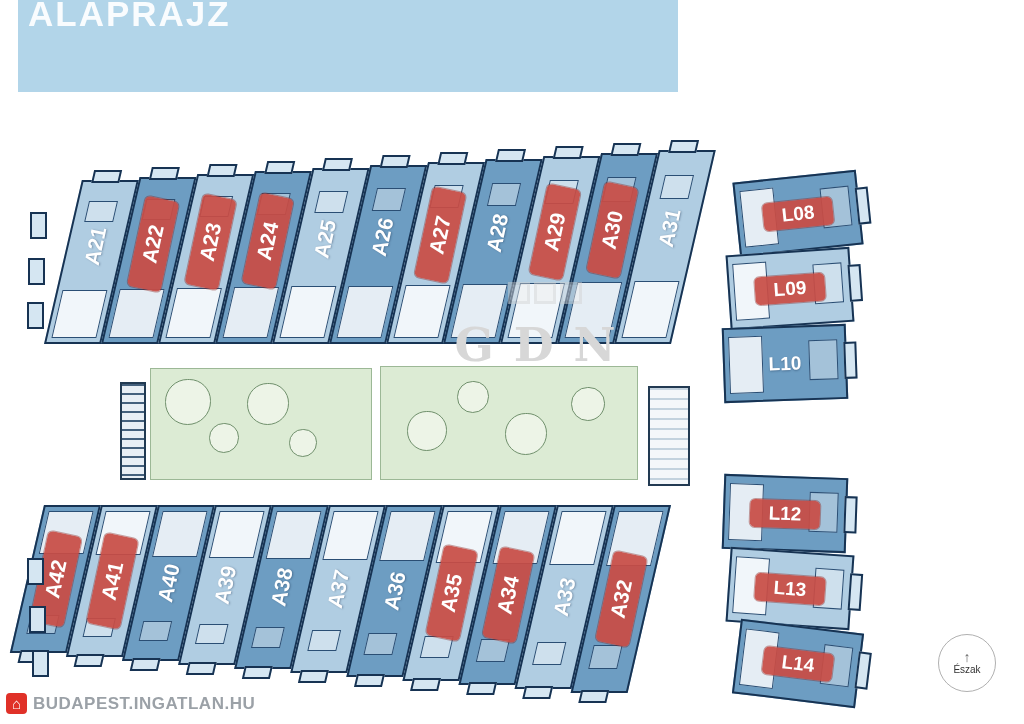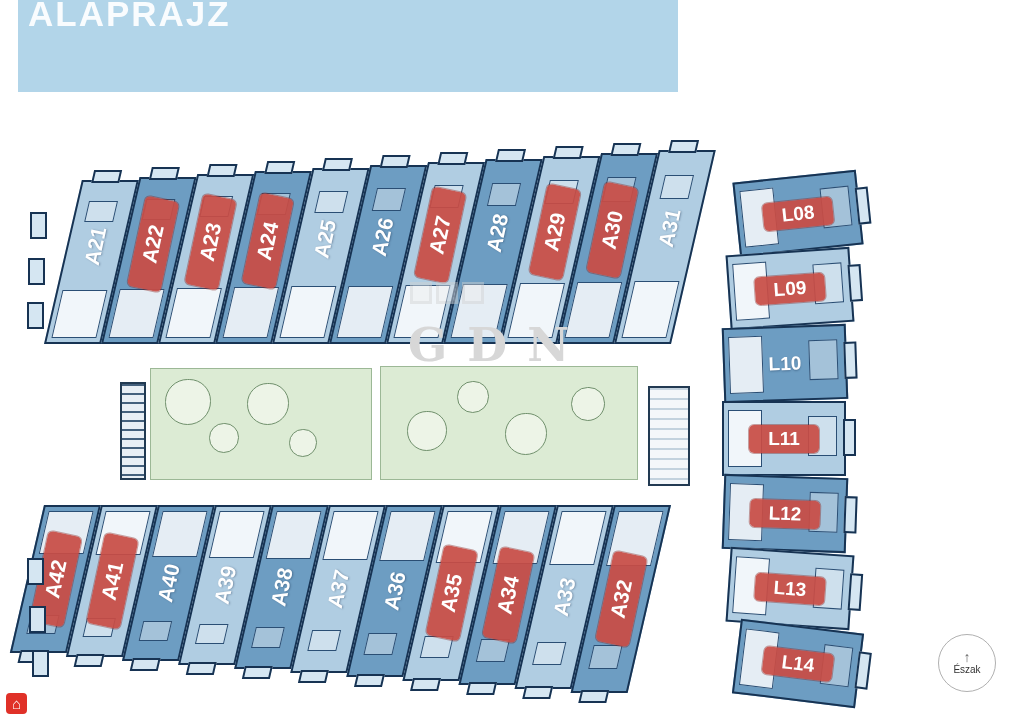--- a/index.html
+++ b/index.html
@@ -51,21 +51,21 @@
           border:2px solid #223a52;
           background:repeating-linear-gradient(180deg,#44607c 0 2px,#e8eef4 2px 9px); }
   #stairs-right { position:absolute; left:648px; top:386px; width:42px; height:100px;
           border:2px solid #223a52;
           background:repeating-linear-gradient(180deg,#c3d2de 0 2px,#f4f7fa 2px 10px); }
 
   .edge-balcony { position:absolute; width:17px; height:27px;
           background:#d5e6f2; border:2px solid #173353; }
 
   
-  #watermark { position:absolute; left:408px; top:280px; width:230px; 
+  #watermark { position:absolute; left:430px; top:280px; width:230px; text-align:center;
           pointer-events:none; z-index:40; }
   #wm-logo { display:inline-block; margin-bottom:8px; opacity:0.45; }
   #wm-logo .sq { display:inline-block; width:22px; height:22px; margin:2px;
           border:3px solid #d2d2d2; background:#eeeeee; }
   #wm-text { font-family:"DejaVu Serif", serif; font-size:46px; letter-spacing:20px;
           color:#d7d7d7; font-weight:bold; }
 
   
   #footer-brand { position:absolute; left:6px; top:693px; display:flex;
           align-items:center; gap:6px; cursor:pointer; }
@@ -238,26 +238,20 @@
         <div class="room" style="top: 10%; bottom: 10%; left: 4px; width: 28%;"></div>
         <div class="bed" style="right: 6%; top: 18%; width: 24%; height: 56%;"></div>
         <div class="label hlabel">L09</div>
       </div>
       <div class="unit u-dark" style="left: 1px; top: 150px; width: 124px; height: 75px; transform: rotate(-2deg);">
         <div class="tab" style="right: -12px; top: 22%; height: 52%; width: 13px;"></div>
         <div class="room" style="top: 10%; bottom: 10%; left: 4px; width: 28%;"></div>
         <div class="bed" style="right: 6%; top: 18%; width: 24%; height: 56%;"></div>
         <div class="label hlabel">L10</div>
       </div>
-      <div class="unit u-light sold" style="left: 0px; top: 225px; width: 124px; height: 75px; transform: rotate(0deg);">
-        <div class="tab" style="right: -12px; top: 22%; height: 52%; width: 13px;"></div>
-        <div class="room" style="top: 10%; bottom: 10%; left: 4px; width: 28%;"></div>
-        <div class="bed" style="right: 6%; top: 18%; width: 24%; height: 56%;"></div>
-        <div class="label hlabel">L11</div>
-      </div>
       <div class="unit u-dark sold" style="left: 1px; top: 300px; width: 124px; height: 75px; transform: rotate(2deg);">
         <div class="tab" style="right: -12px; top: 22%; height: 52%; width: 13px;"></div>
         <div class="room" style="top: 10%; bottom: 10%; left: 4px; width: 28%;"></div>
         <div class="bed" style="right: 6%; top: 18%; width: 24%; height: 56%;"></div>
         <div class="label hlabel">L12</div>
       </div>
       <div class="unit u-light sold" style="left: 6px; top: 375px; width: 124px; height: 75px; transform: rotate(4deg);">
         <div class="tab" style="right: -12px; top: 22%; height: 52%; width: 13px;"></div>
         <div class="room" style="top: 10%; bottom: 10%; left: 4px; width: 28%;"></div>
         <div class="bed" style="right: 6%; top: 18%; width: 24%; height: 56%;"></div>
@@ -297,20 +291,21 @@
 
   <div id="watermark">
     <div id="wm-logo">
       <span class="sq"></span><span class="sq"></span><span class="sq"></span>
     </div>
     <div id="wm-text">GDN</div>
   </div>
 
   <div id="footer-brand">
     <span id="brand-icon">⌂</span>
+    <span id="brand-text">BUDAPEST.INGATLAN.HU</span>
   </div>
 
   <div id="compass">
     <span id="compass-arrow">↑</span>
     <span id="compass-label">Észak</span>
   </div>
 
 </div>
 
 </body></html>

